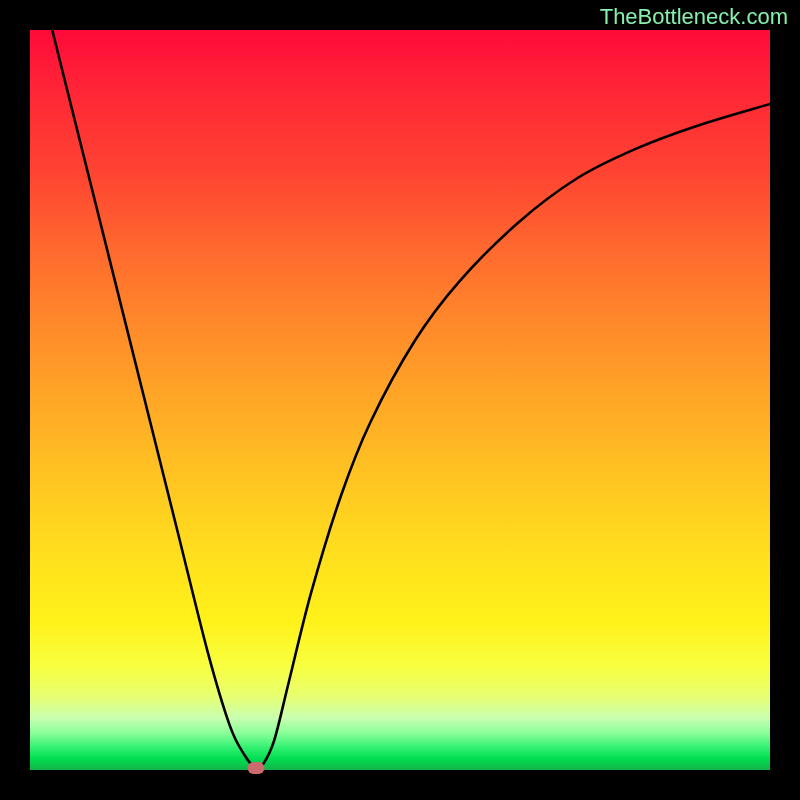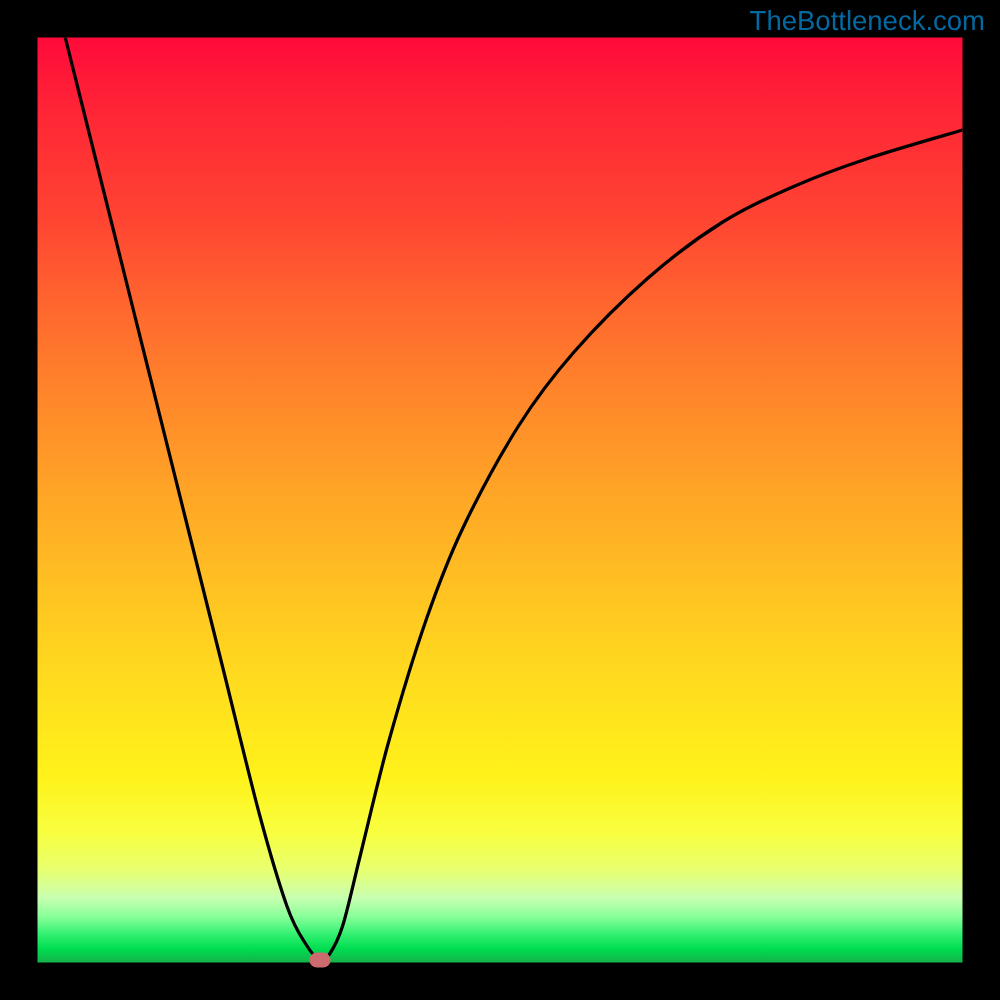--- a/index.html
+++ b/index.html
@@ -8,21 +8,21 @@
     height: 800px;
     background: #000;
     font-family: Arial, Helvetica, sans-serif;
     position: relative;
     overflow: hidden;
   }
   .watermark {
     position: absolute;
     top: 4px;
     right: 12px;
-    color: #0369a1;
+    color: #86efac;
     font-size: 22px;
     font-weight: 500;
     z-index: 10;
   }
   .plot-area {
     position: absolute;
     top: 30px;
     left: 30px;
     width: 740px;
     height: 740px;

